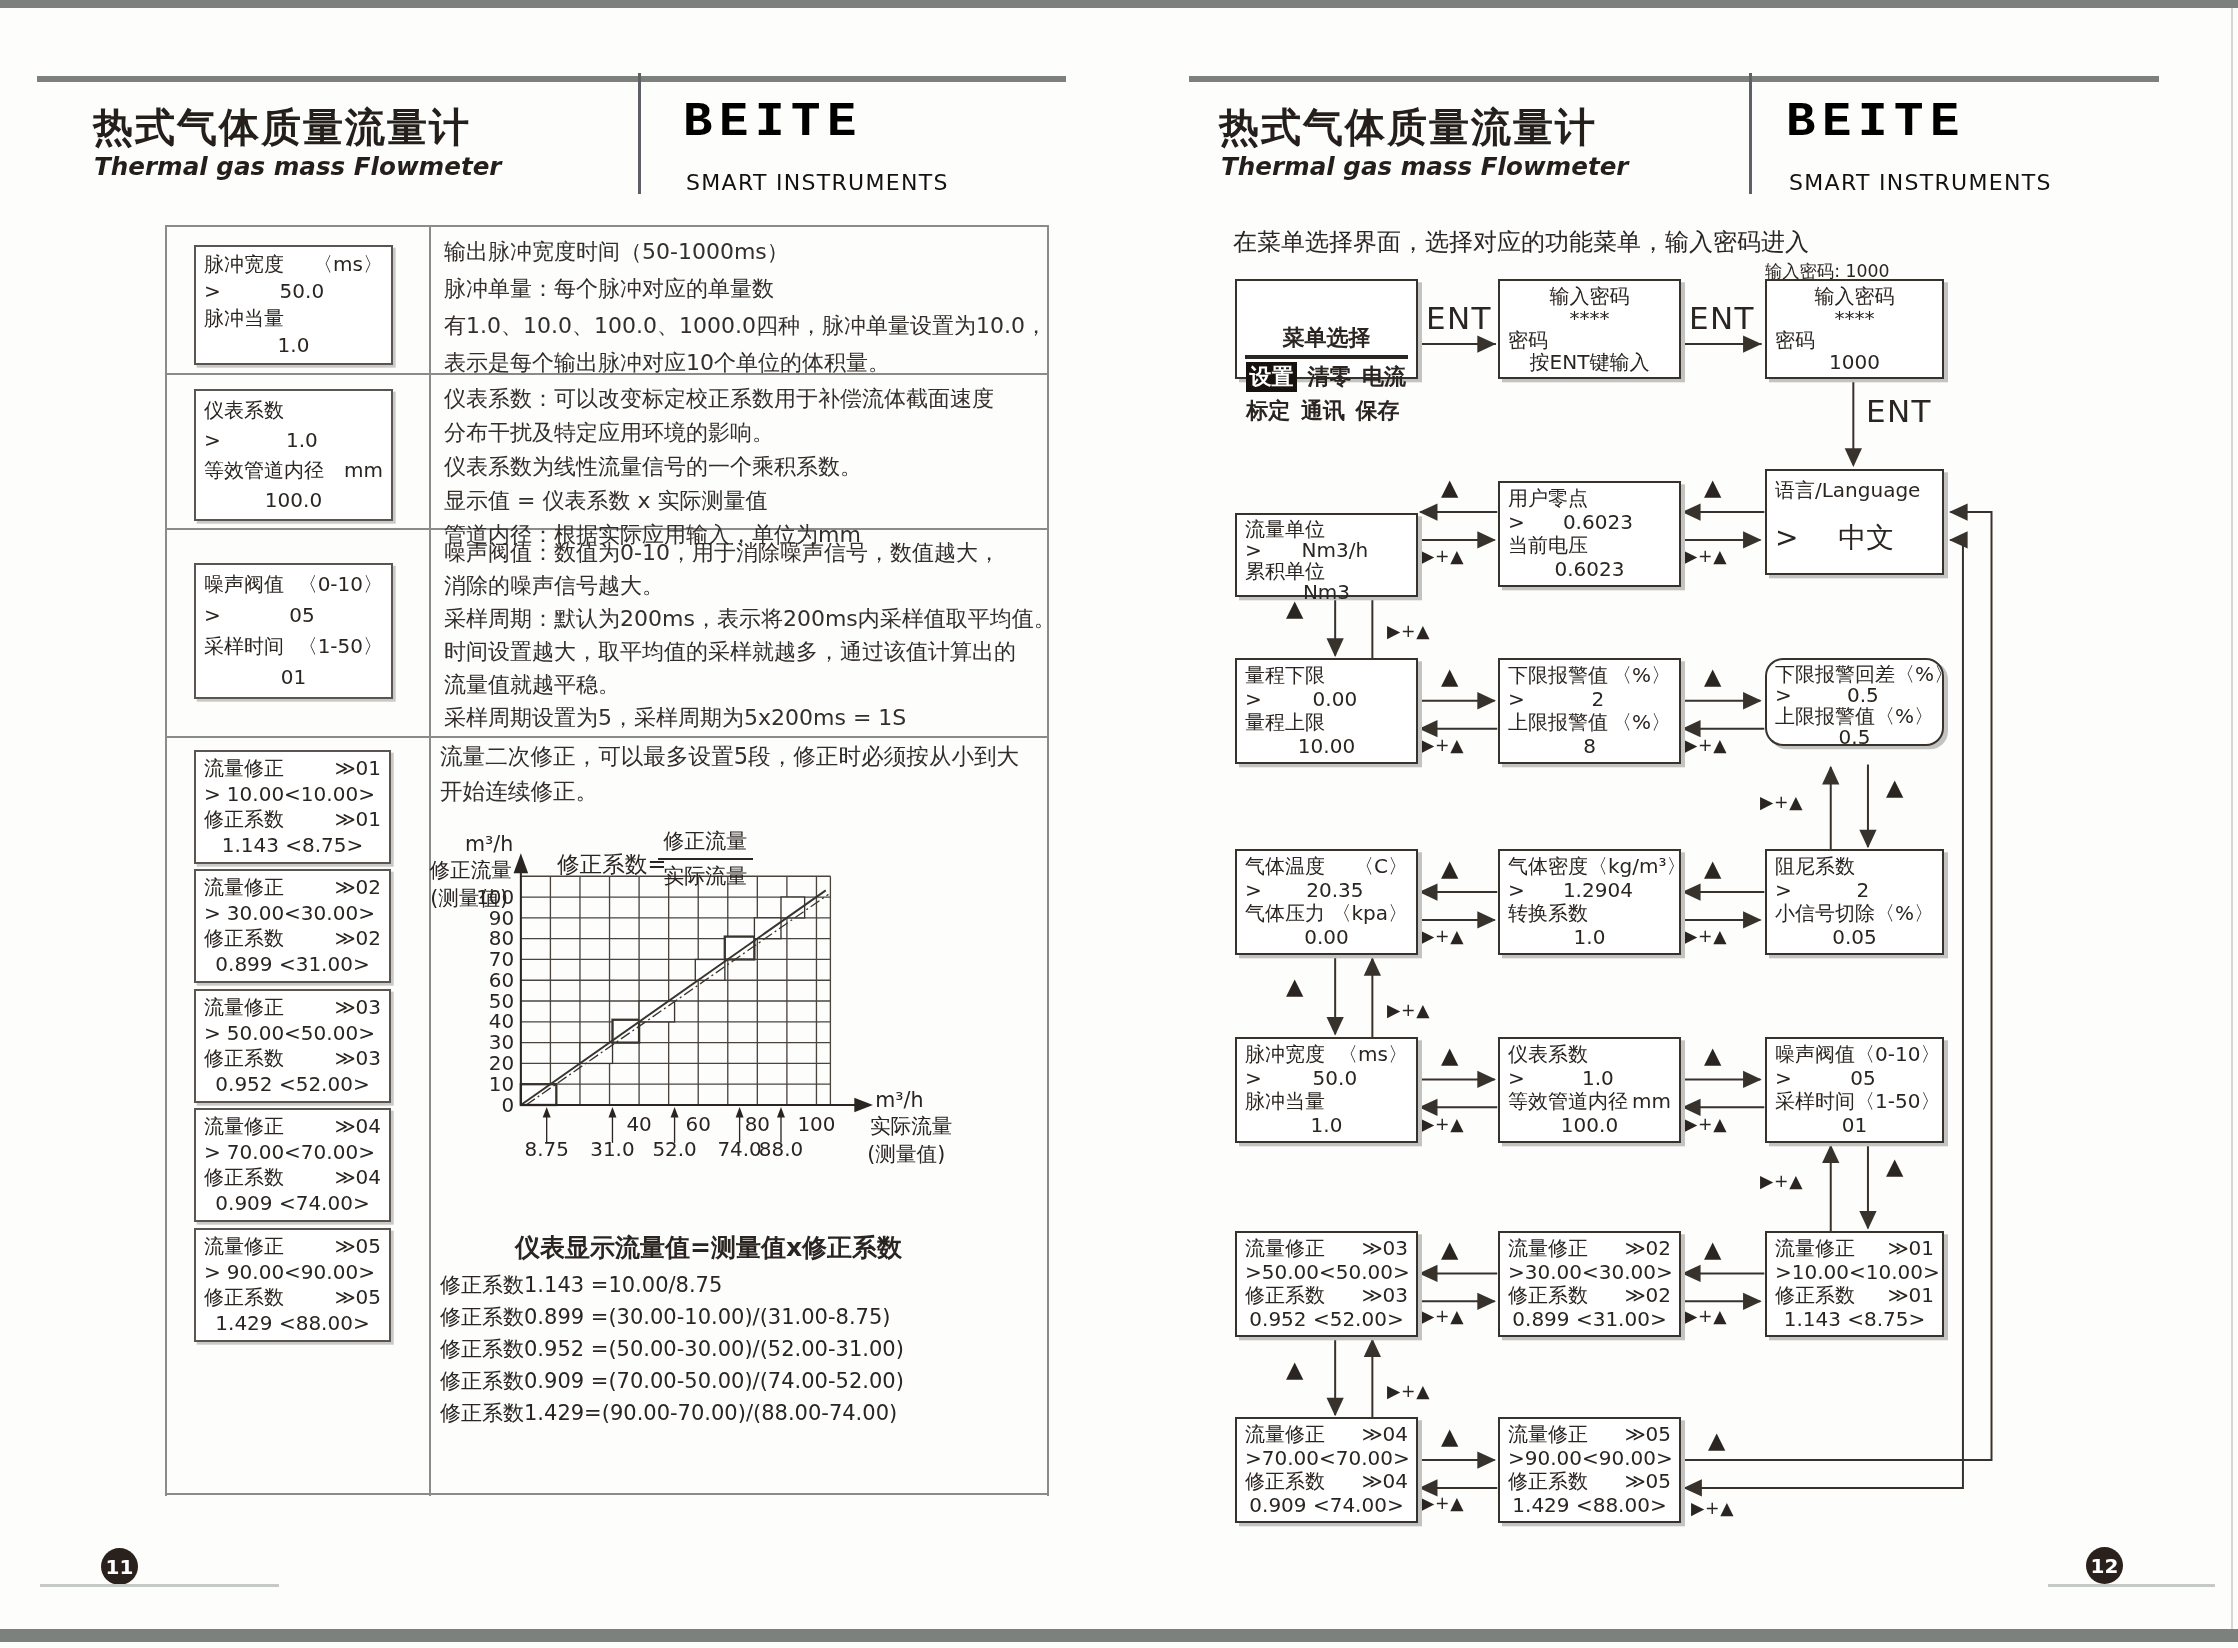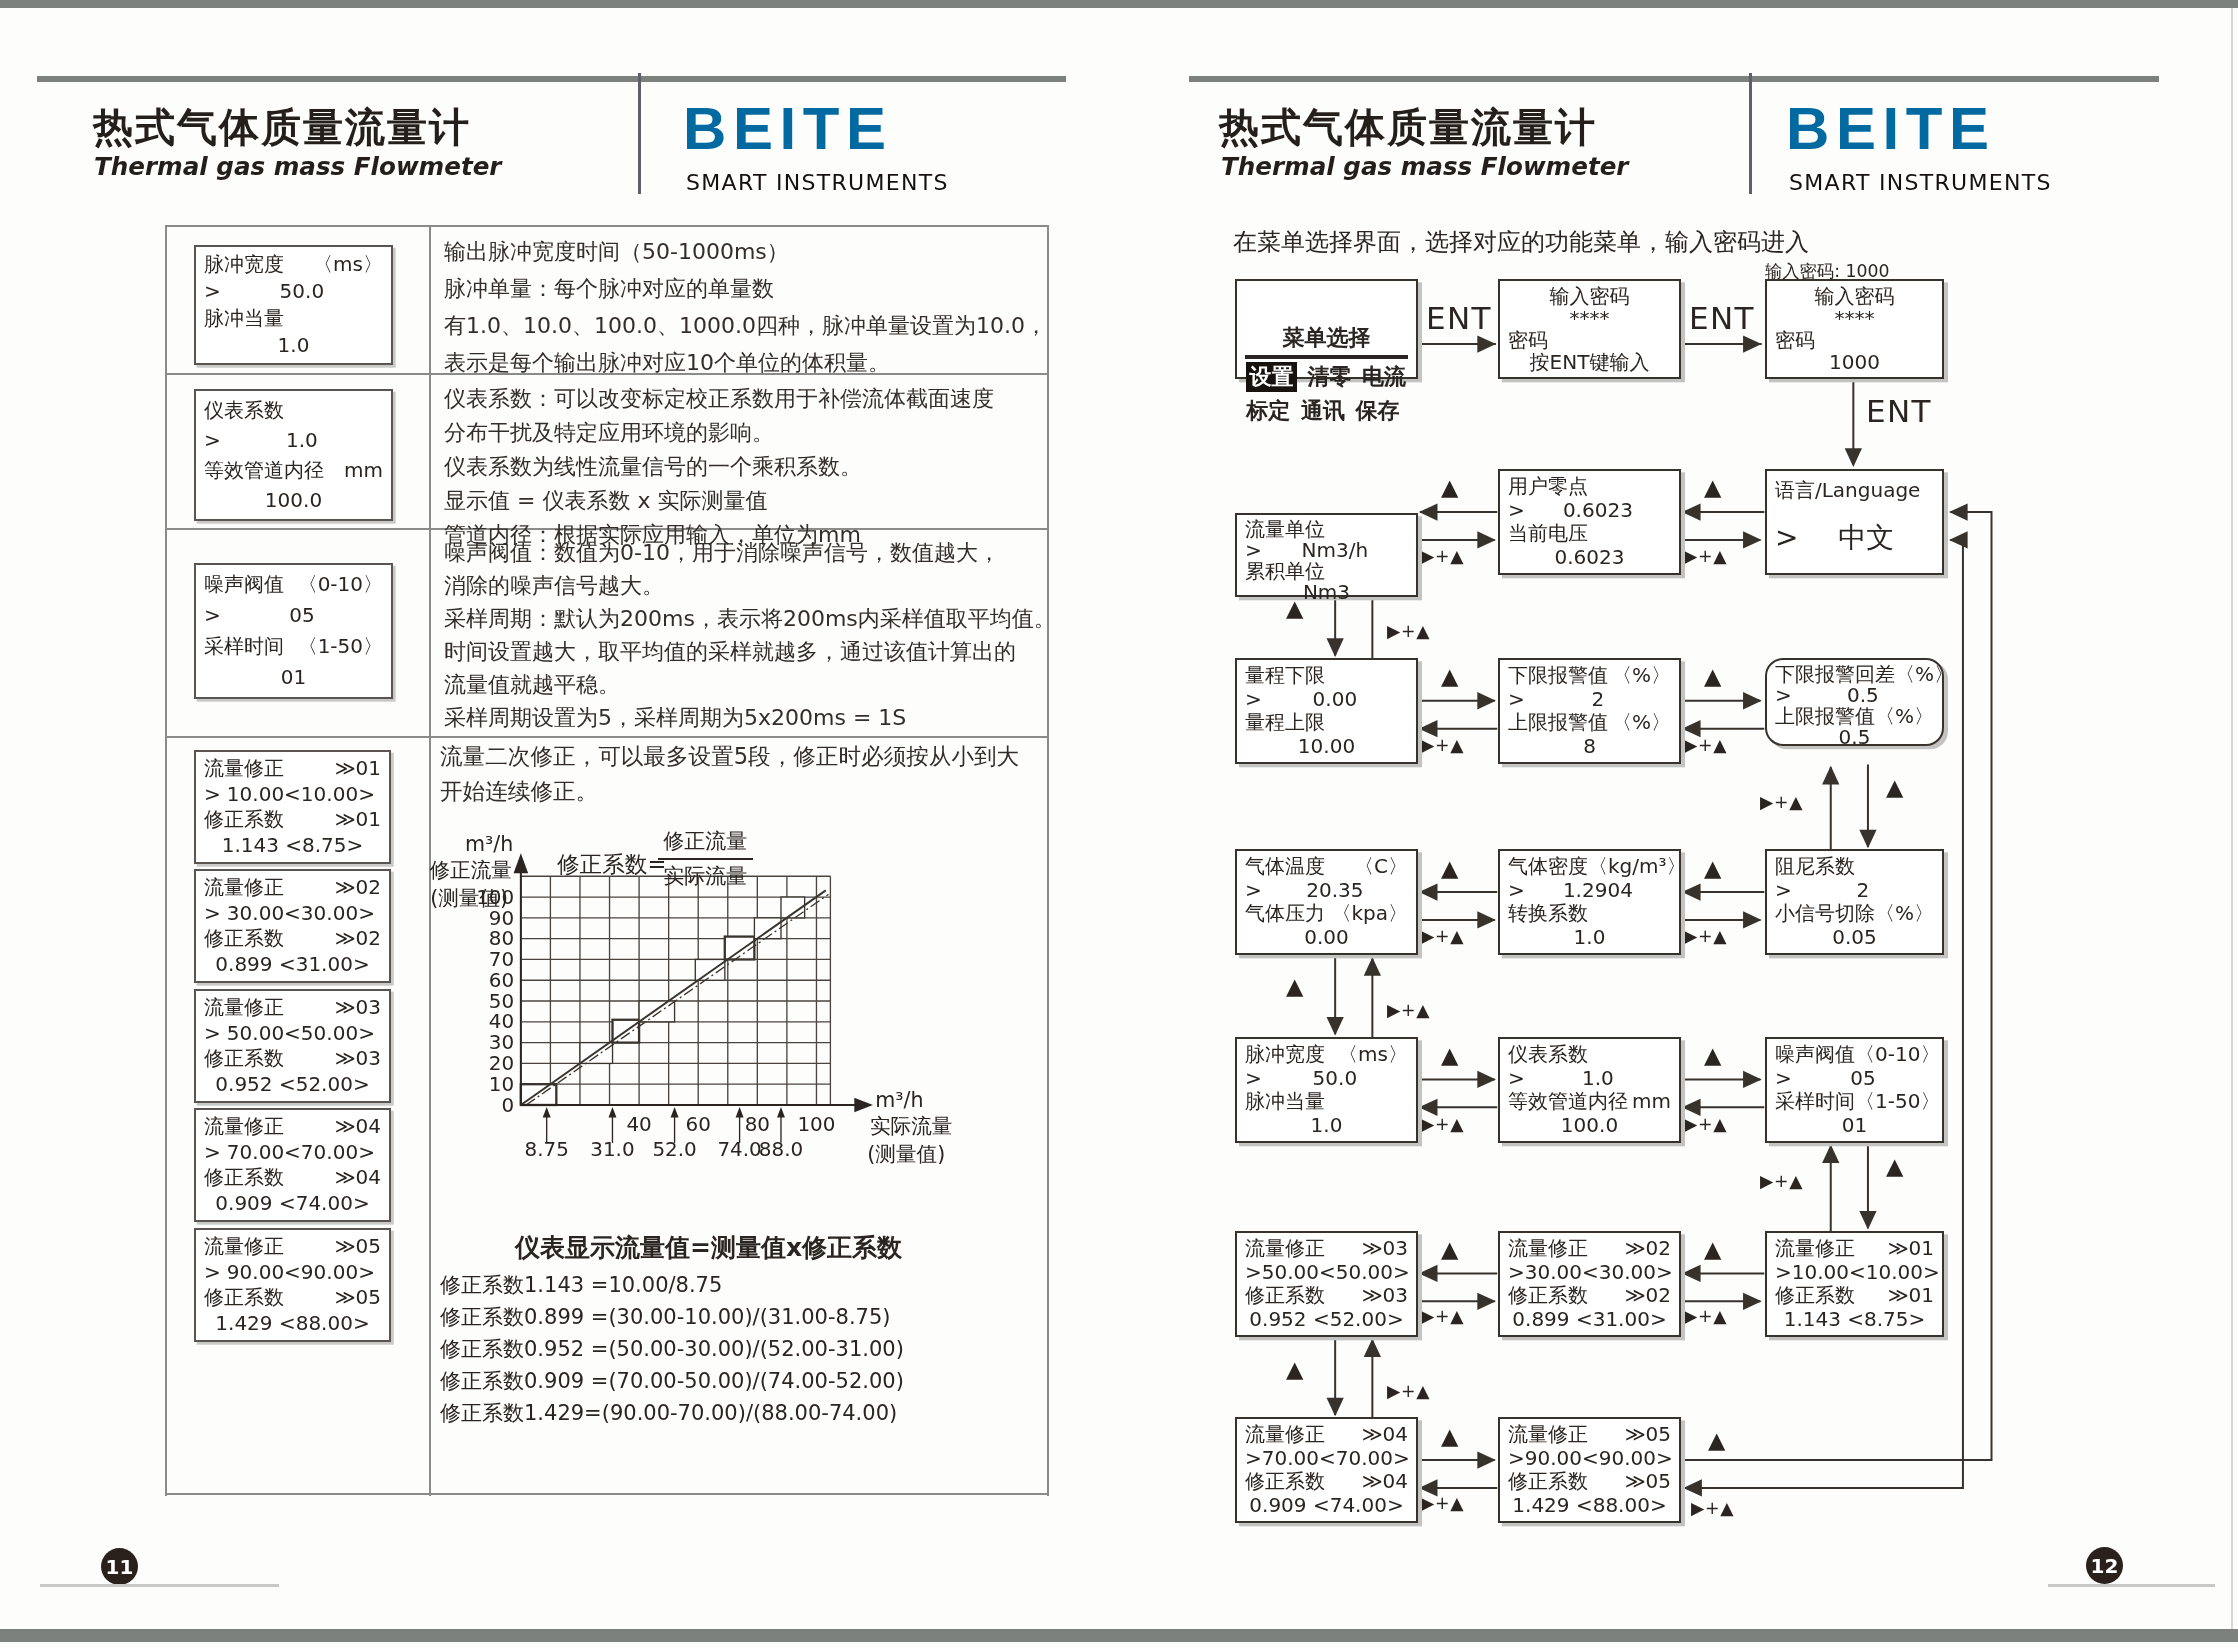--- a/index.html
+++ b/index.html
@@ -3,21 +3,21 @@
 <meta charset="utf-8">
 <style>
   html,body{margin:0;padding:0;background:#e8e8e6;}
   .sheet{position:relative;width:2239px;height:1649px;background:#fdfdfc;overflow:hidden;
          font-family:"DejaVu Sans",sans-serif;color:#2e2925;}
   .abs{position:absolute;}
   .bar{position:absolute;background:#7d817d;}
   
   .tcn{position:absolute;font-weight:bold;font-size:40px;letter-spacing:2px;color:#241f1b;white-space:nowrap;}
   .ten{position:absolute;font-weight:bold;font-style:italic;font-size:24.6px;color:#241f1b;white-space:nowrap;}
-  .brand{position:absolute;font-family:Liberation Sans, sans-serif;font-weight:bold;font-size:60px;letter-spacing:6.6px;color:#0369a1;white-space:nowrap;}
+  .brand{position:absolute;font-family:Liberation Mono, monospace;font-weight:bold;font-size:49px;letter-spacing:6.6px;color:#000000;white-space:nowrap;}
   .bsub{position:absolute;font-size:22px;letter-spacing:1.3px;color:#15110e;white-space:nowrap;}
   .hrule{position:absolute;height:6px;background:#7d817d;}
   .hdiv{position:absolute;width:2.7px;background:#5d6165;}
   
   .tline{position:absolute;background:#8b8b89;}
   .desc{position:absolute;font-size:22px;color:#332e29;white-space:nowrap;}
   
   .lcd{position:absolute;background:#fff;border:2px solid #5a5550;box-shadow:2.7px 2.7px 0 #c9c9c7;
        display:flex;flex-direction:column;justify-content:space-around;box-sizing:border-box;
        padding:4px 2.7px;font-size:20px;color:#2a2521;}
@@ -555,21 +555,21 @@
         <span>累积单位</span>
         <span class="c"></span>
         <span></span>
       </div>
     <div class="lr">
         <span></span>
         <span class="c">Nm3</span>
         <span></span>
       </div>
   </div>
-  <div class="lcd fbox" style="left:1498px;top:469px;width:183px;height:106px;">
+  <div class="lcd fbox" style="left:1498px;top:481px;width:183px;height:106px;">
     <div class="lr">
         <span>用户零点</span>
         <span class="c"></span>
         <span></span>
       </div>
     <div class="lr">
         <span>&gt;</span>
         <span class="c">0.6023</span>
         <span></span>
       </div>

